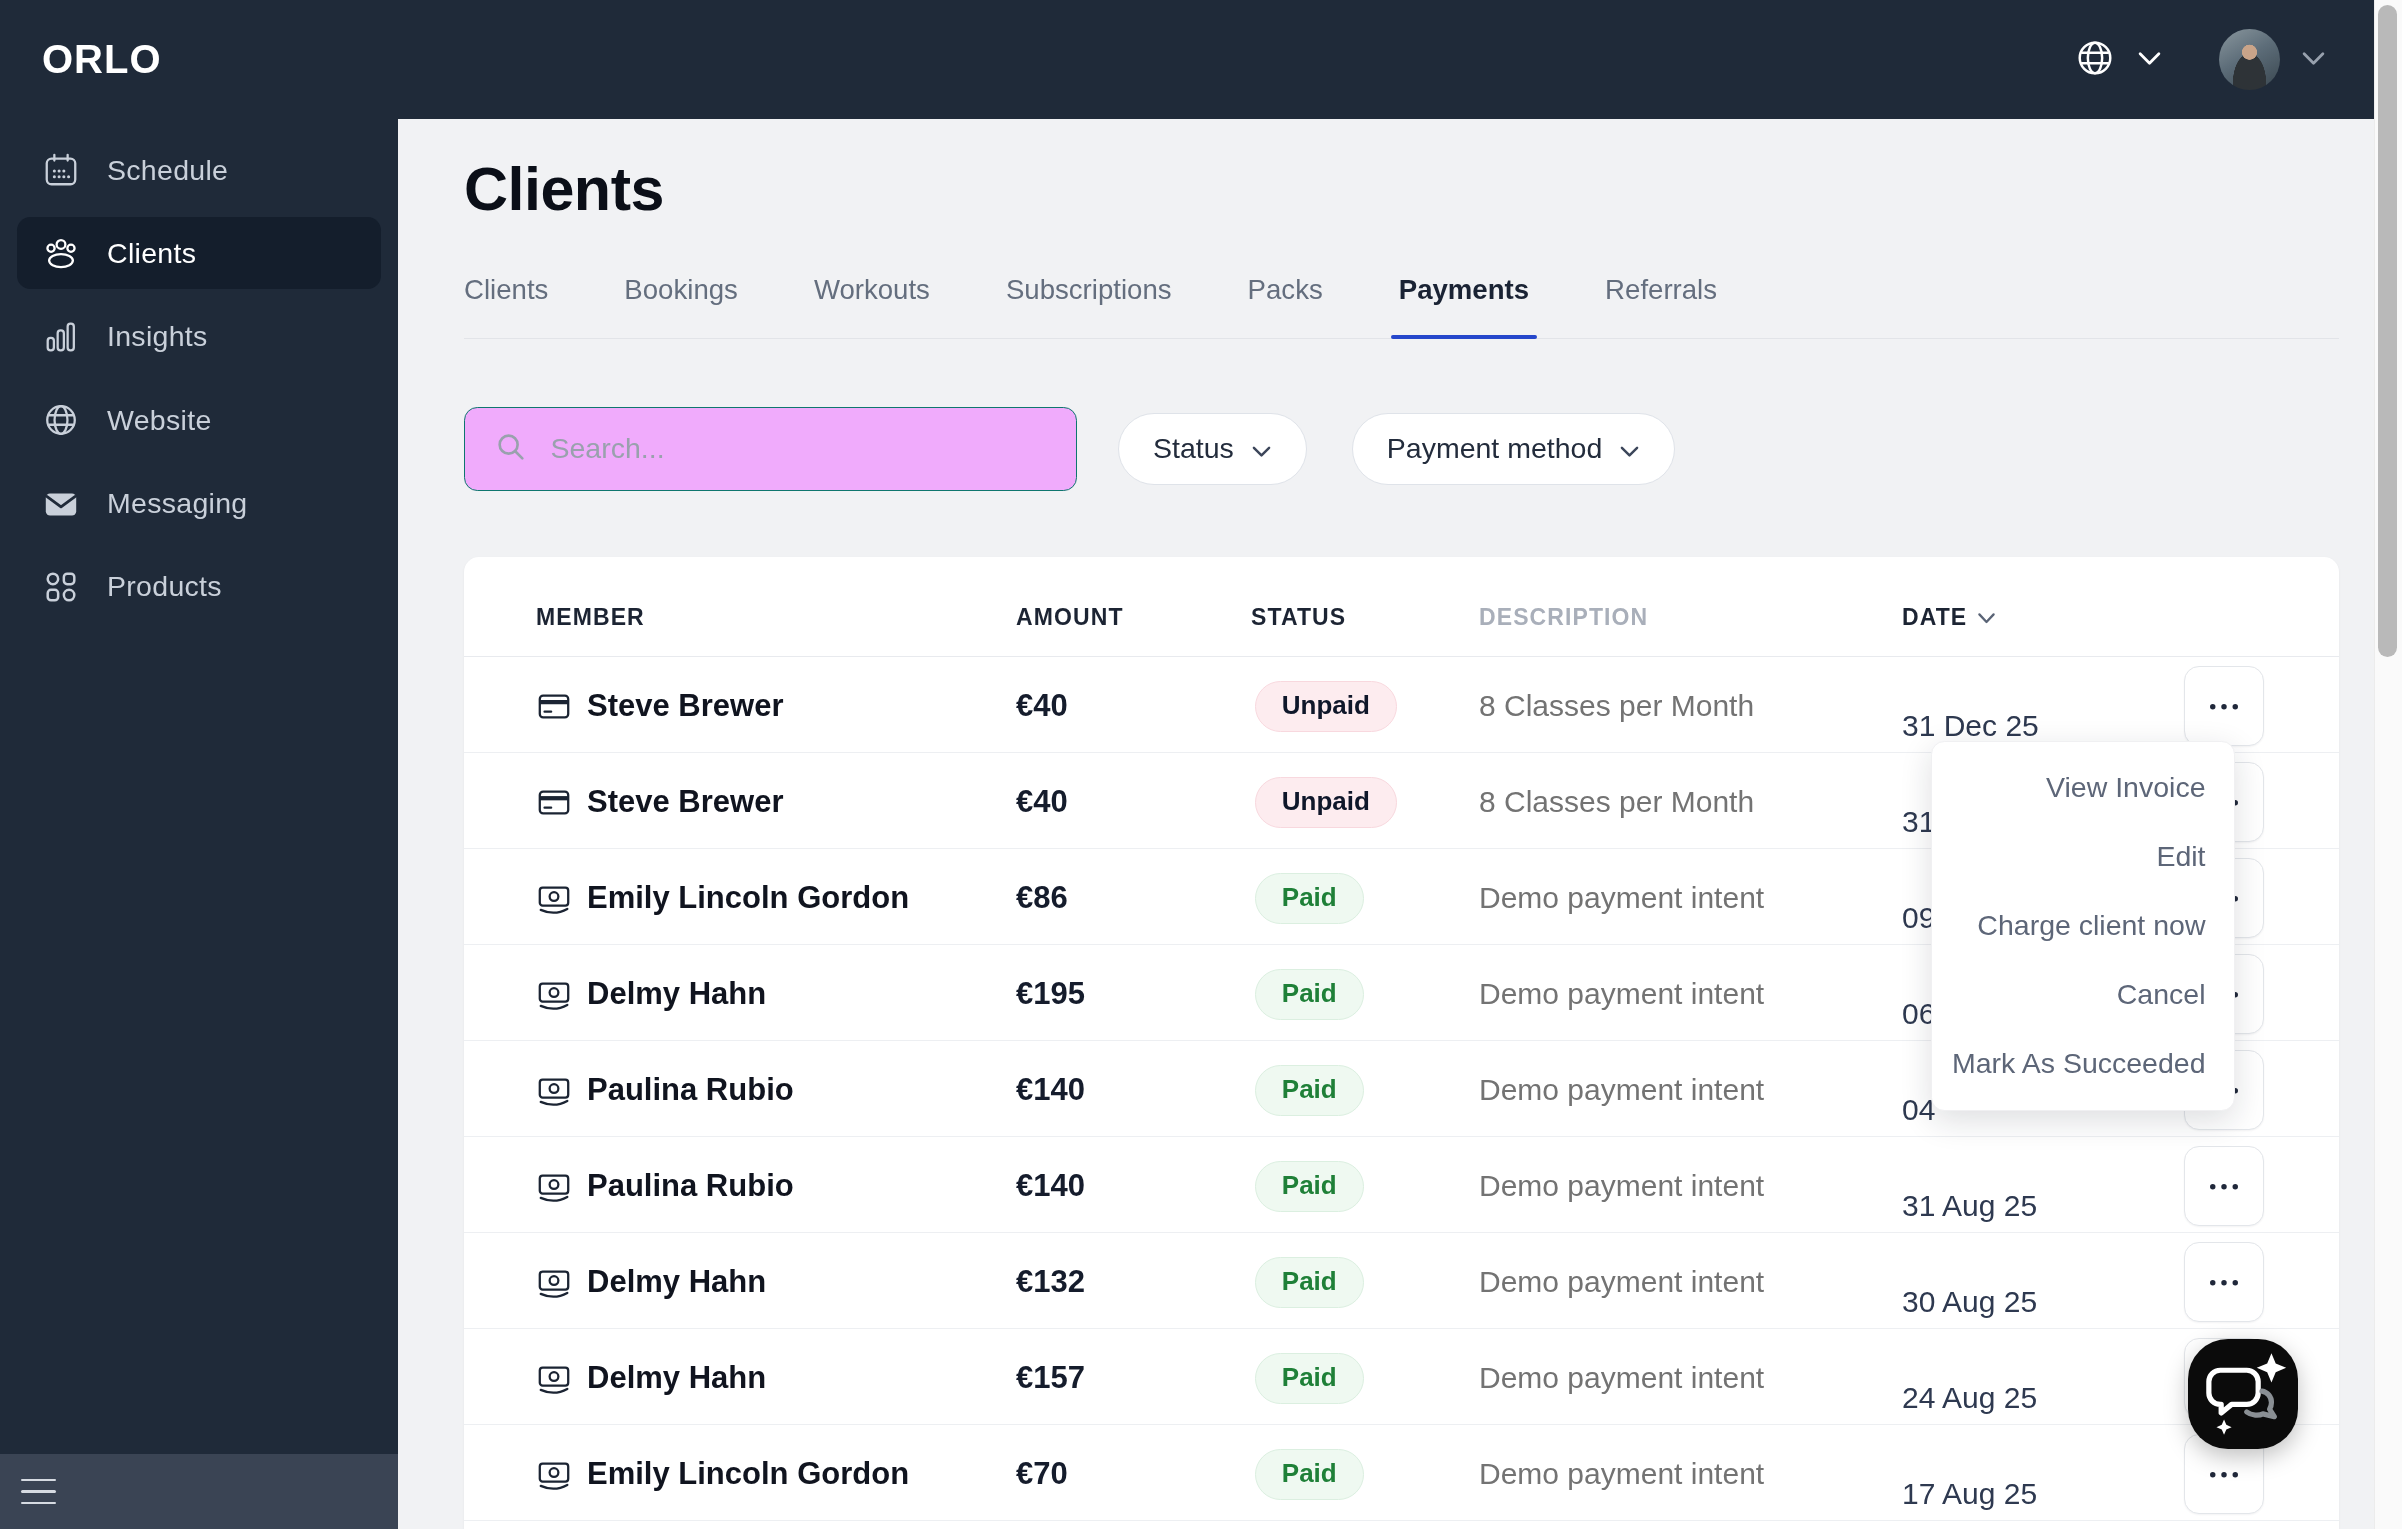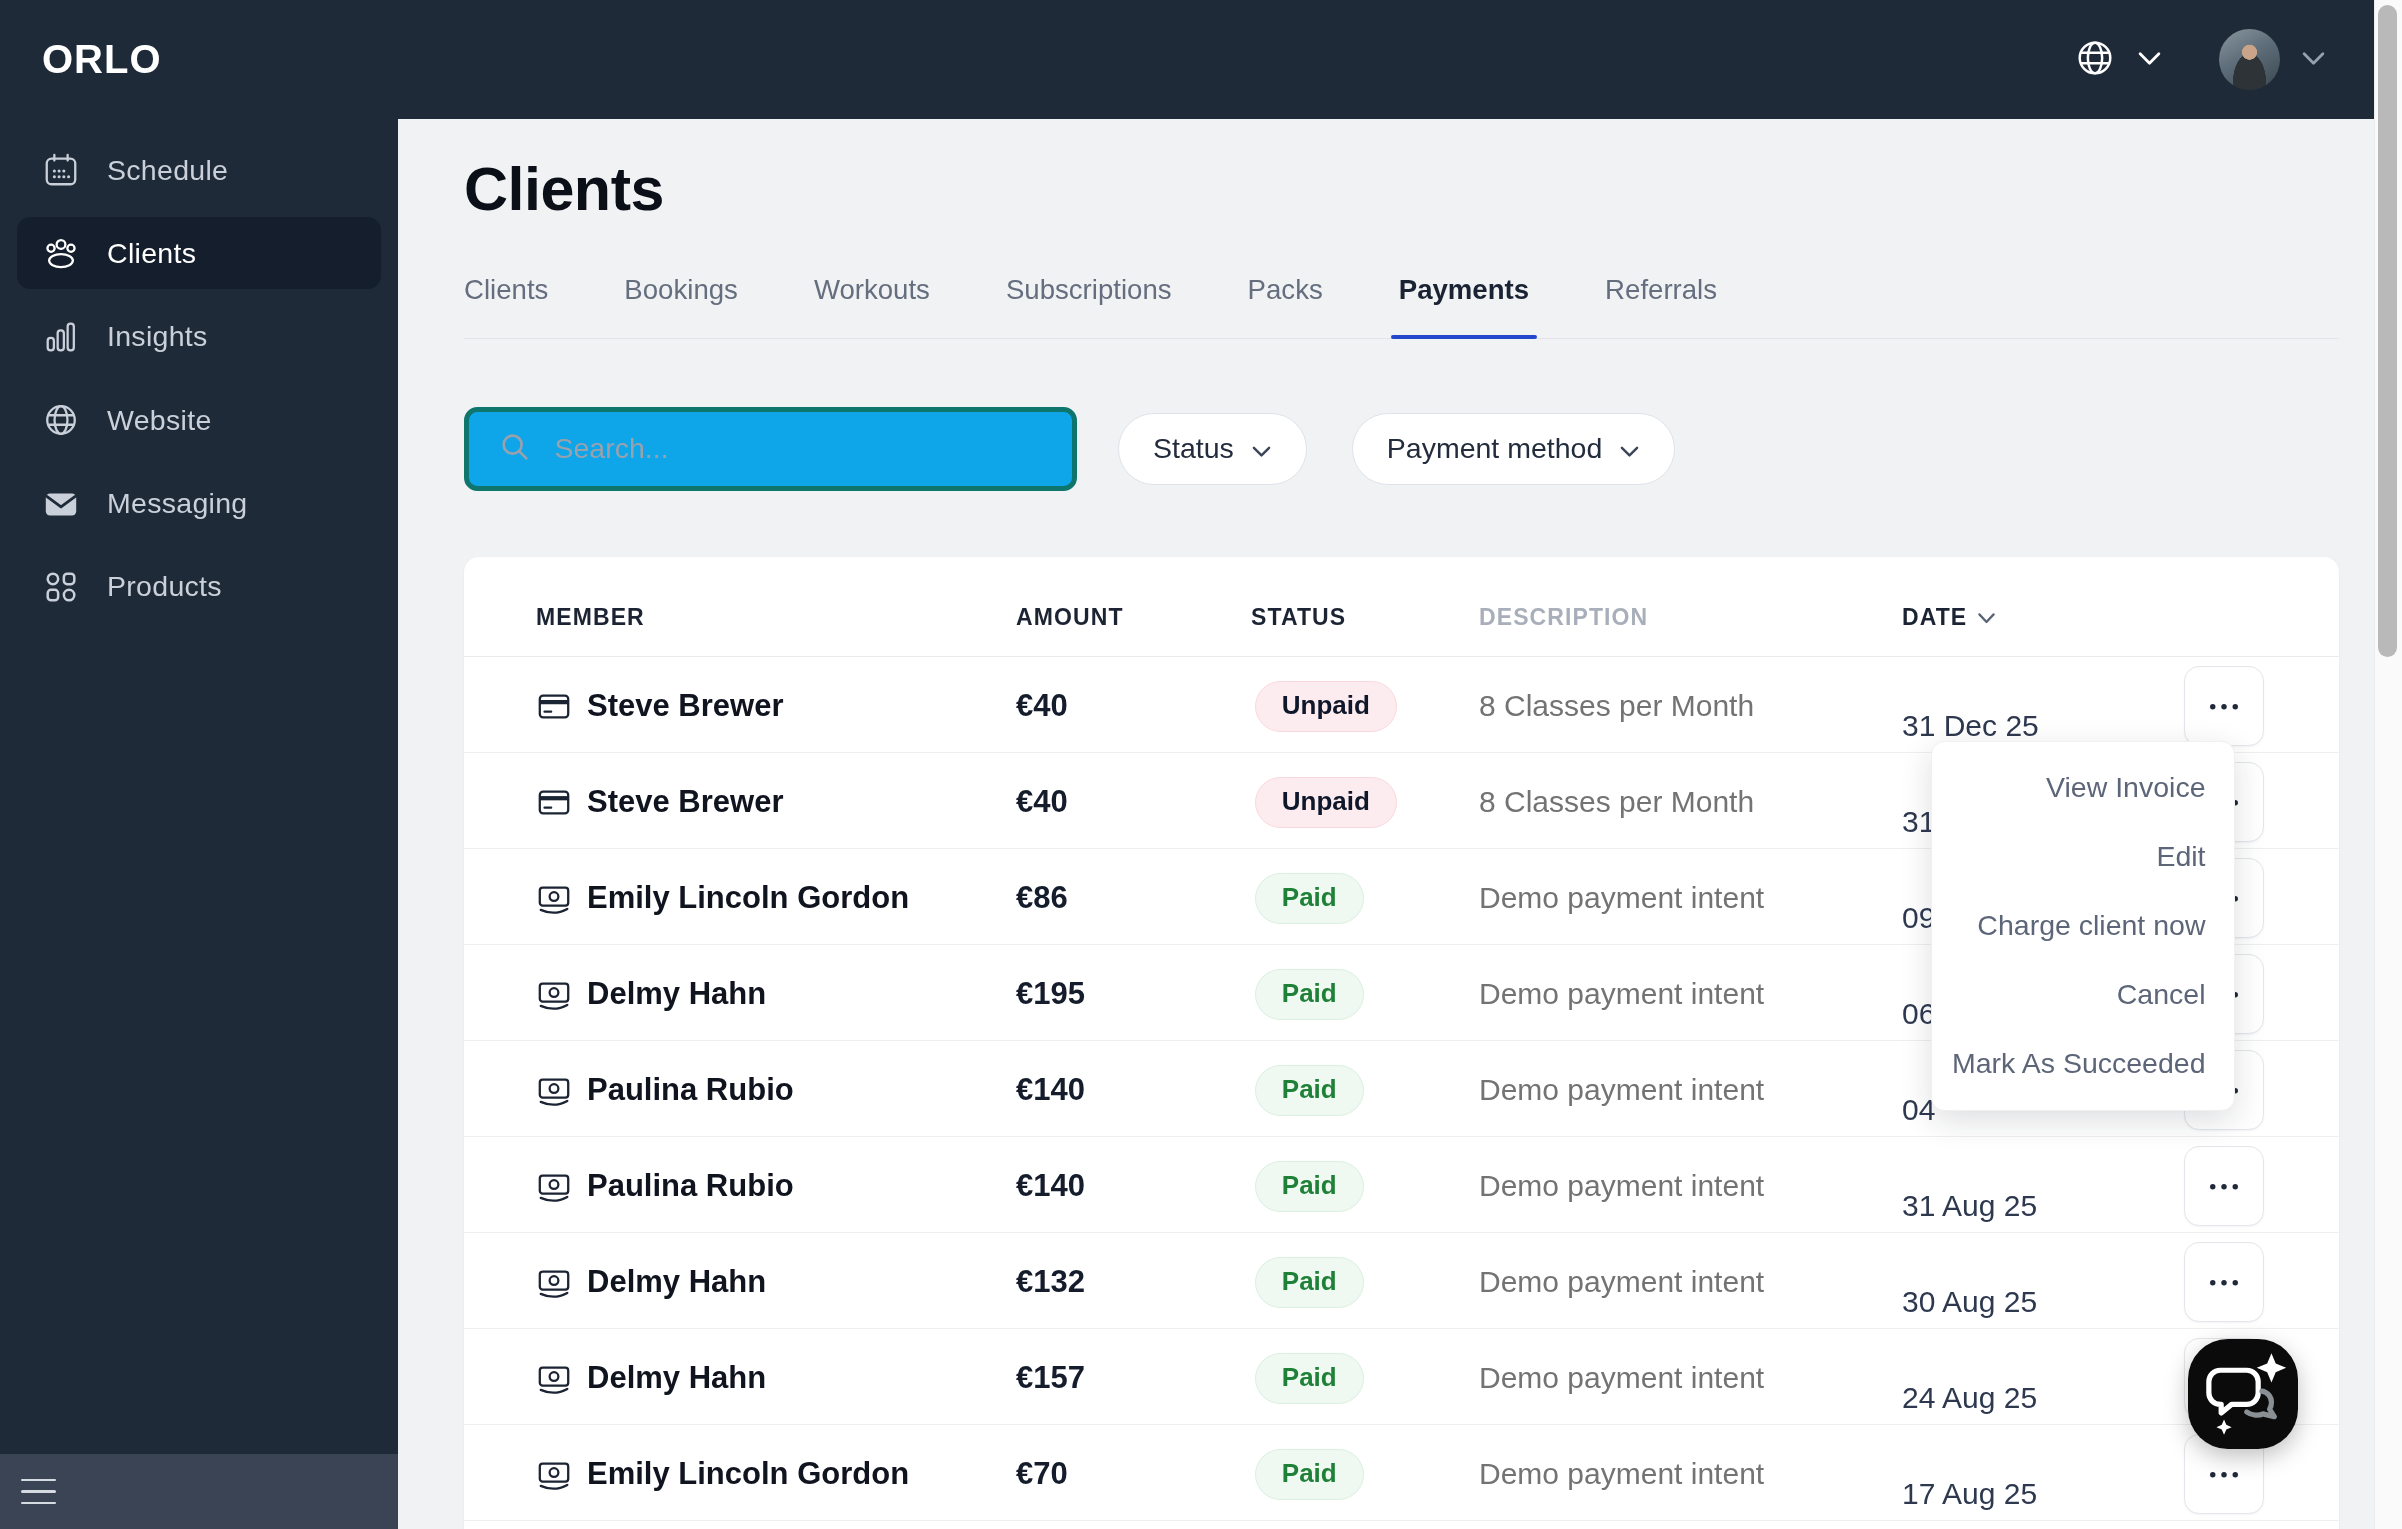--- a/index.html
+++ b/index.html
@@ -36,21 +36,21 @@
   
   .main{position:absolute;left:398px;top:95px;right:0;bottom:0;box-sizing:border-box;padding:59px 64px 0 66px;background:#f1f2f4;}
   .page-title{margin:0;font-size:61px;line-height:70px;font-weight:bold;color:#0b0f18;letter-spacing:-0.5px;}
 
   .tabs{margin-top:42px;display:flex;gap:76px;border-bottom:1.9px solid #e2e4e8;padding-top:7.6px;position:relative;}
   .tab{position:relative;font-size:27.6px;color:#646e7e;padding-bottom:32px;line-height:32px;cursor:pointer;}
   .tab.active{color:#1a2334;font-weight:bold;}
   .tab.active::after{content:"";position:absolute;left:-7.6px;right:-7.6px;bottom:-1.9px;height:4.8px;background:#2547cb;border-radius:1.9px;}
 
   .filters{margin-top:68px;display:flex;align-items:center;}
-  .search-box{width:613px;height:84px;background:#0ea5e9;border:5px solid #0f766e;border-radius:13.3px;
+  .search-box{width:613px;height:84px;background:#f0abfc;border:1px solid #0f766e;border-radius:13.3px;
               display:flex;align-items:center;gap:21px;box-sizing:border-box;padding:0 28.5px;}
   .search-box svg{flex:0 0 auto;}
   .search-box input{border:none;outline:none;font-size:28.5px;color:#232c3c;flex:1;background:transparent;font-family:inherit;}
   .search-box input::placeholder{color:#99a1ad;}
   .pill{height:72px;background:#ffffff;border:1px solid #dfe3e9;border-radius:38px;display:flex;align-items:center;gap:17px;
         font-size:28.5px;color:#232c3c;padding:0 34px;cursor:pointer;font-family:inherit;}
   .pill .chev{color:#3c465a;}
   .pill.status{margin-left:41px;}
   .pill.payment{margin-left:45px;}
 

